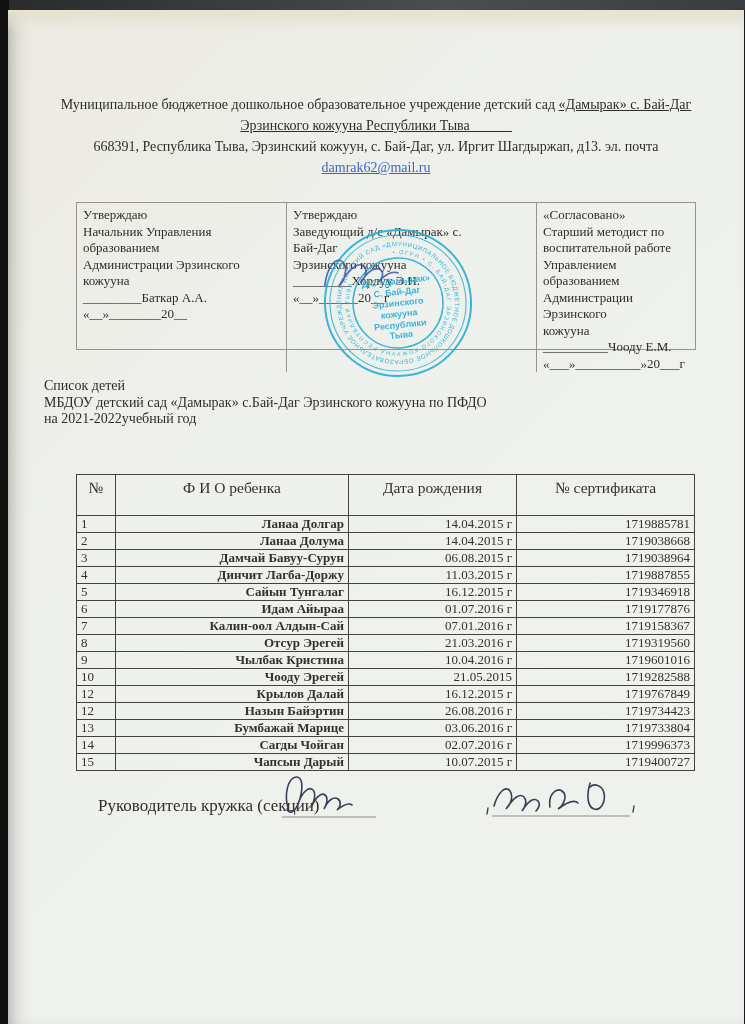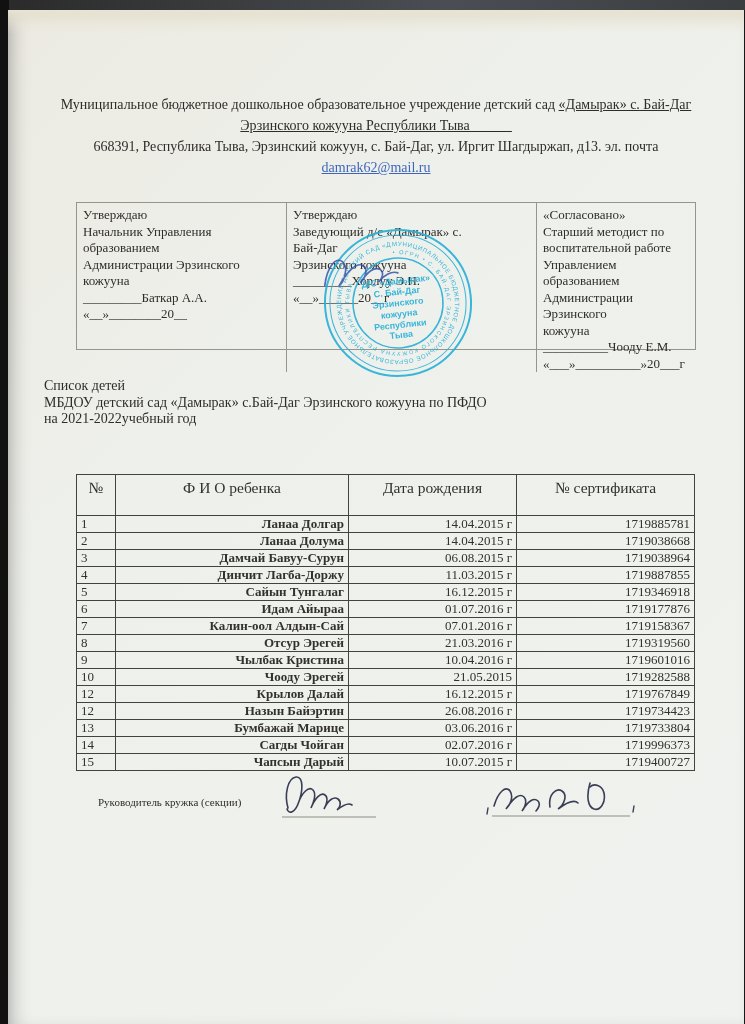--- a/index.html
+++ b/index.html
@@ -45,21 +45,21 @@
   table.kids col.c-name{width:233px;}
   table.kids col.c-dob{width:168px;}
   table.kids col.c-cert{width:178px;}
   table.kids th, table.kids td{border:1px solid #45423b;padding:0 4px;overflow:hidden;white-space:nowrap;}
   table.kids th{height:36px;font-size:15.5px;font-weight:normal;vertical-align:top;padding-top:4px;text-align:center;}
   table.kids td{height:15px;}
   td.col-num{text-align:left;padding-left:7px;}
   td.col-name{text-align:right;padding-left:10px;font-weight:bold;}
   td.col-dob,td.col-cert{text-align:right;}
 
-  .footer-label{position:absolute;left:90px;top:786px;font-size:11px;}
+  .footer-label{position:absolute;left:90px;top:786px;font-size:17px;}
   .sig1{position:absolute;left:266px;top:754px;width:112px;height:60px;}
   .sig2{position:absolute;left:476px;top:758px;width:156px;height:56px;}
 </style>
 </head>
 <body>
 
 <div class="scan-edge-top"></div>
 <div class="scan-edge-left"></div>
 
 <div class="paper">

